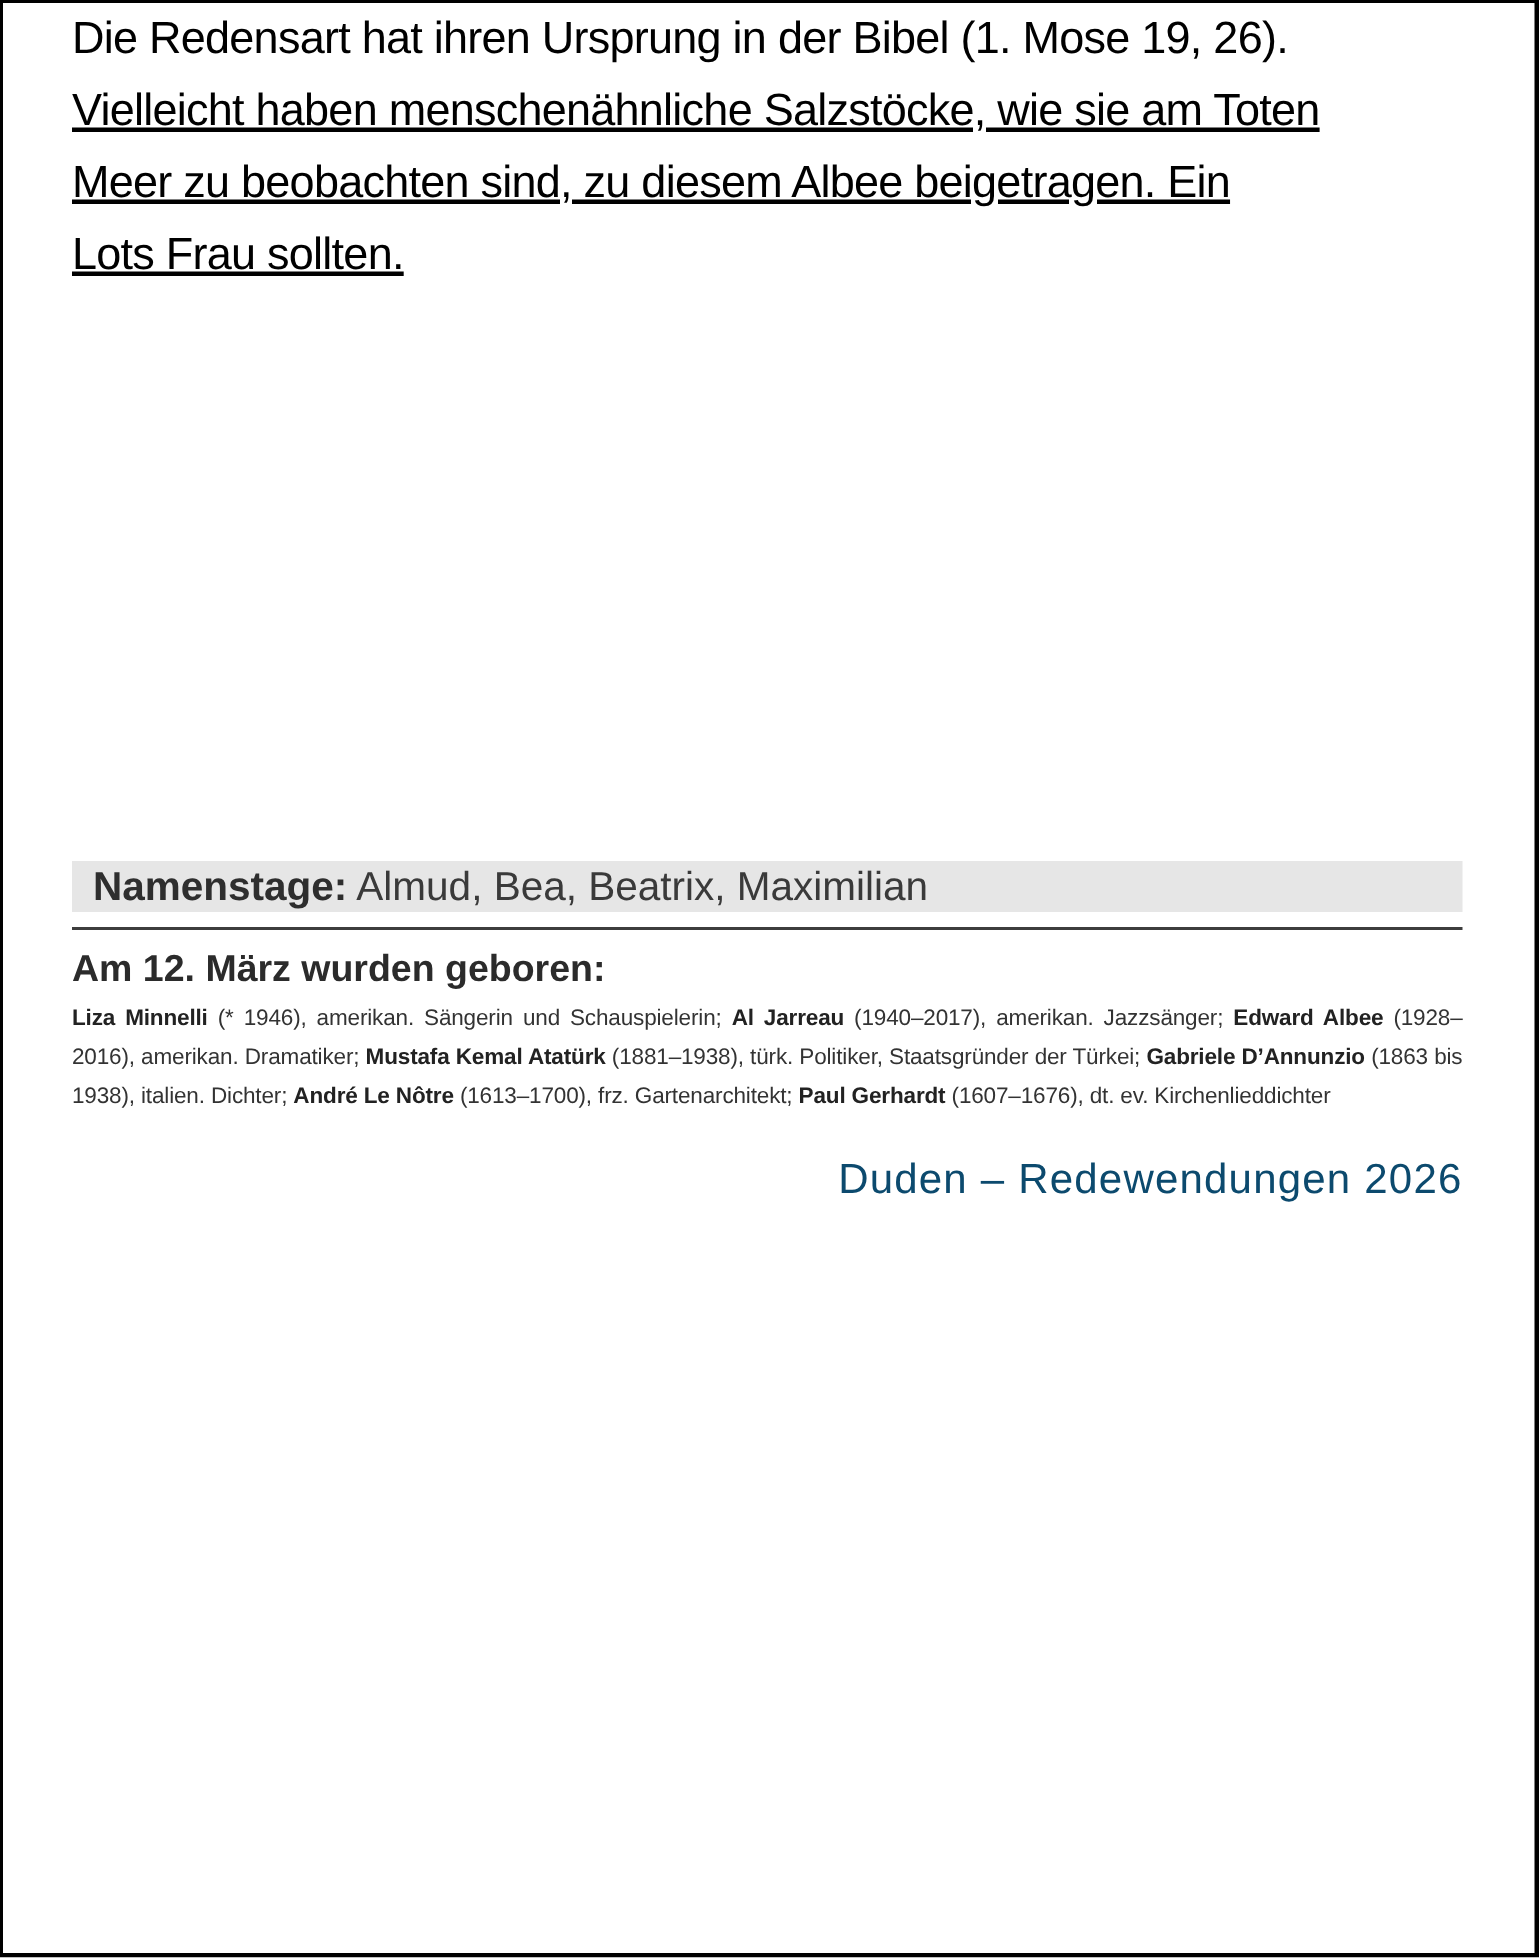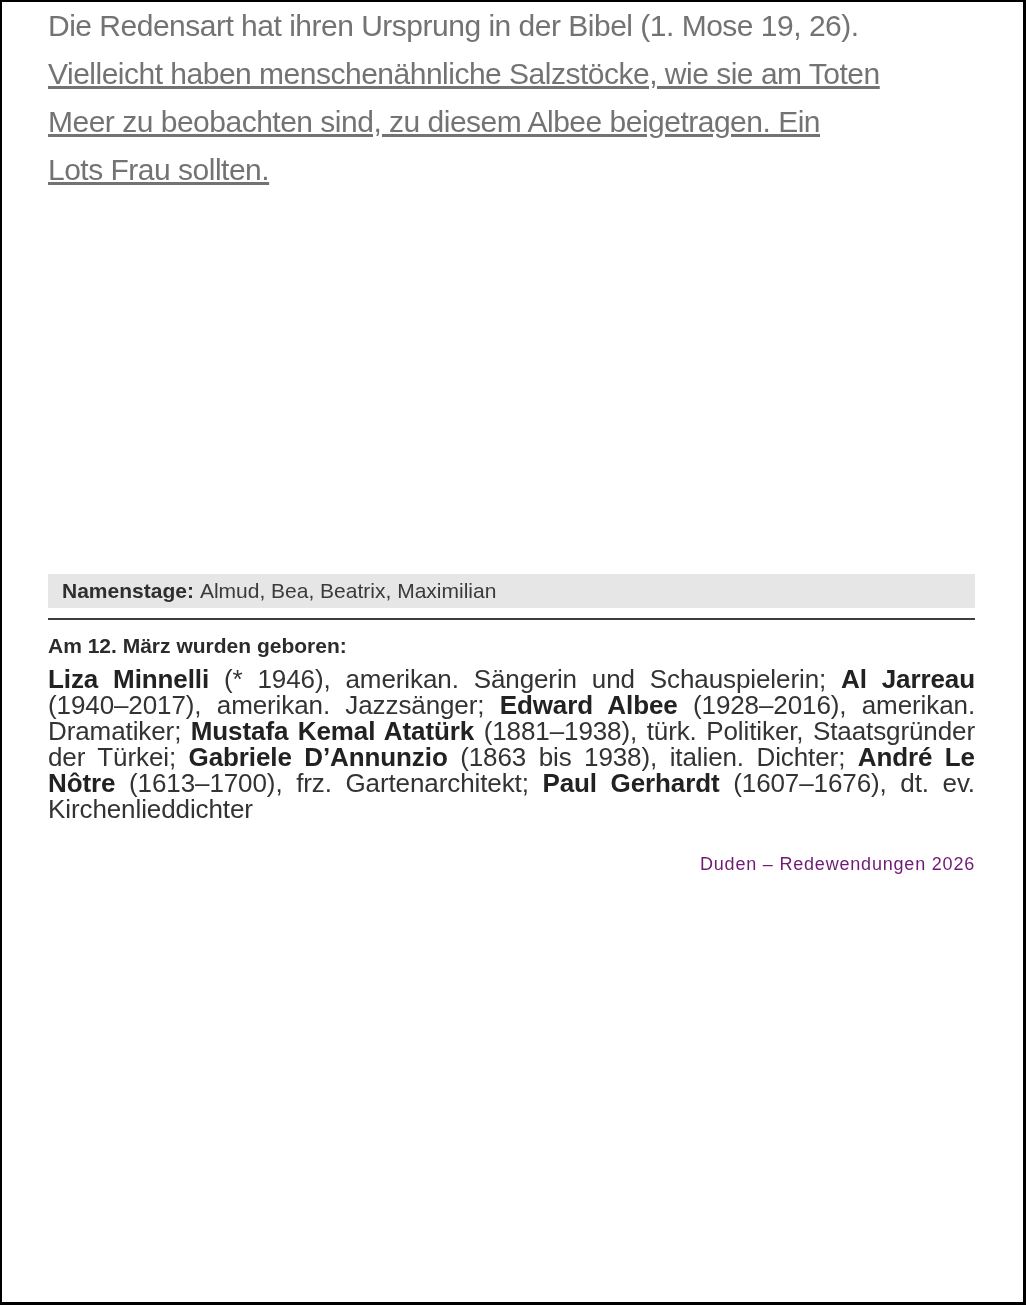--- a/index.html
+++ b/index.html
@@ -17,83 +17,83 @@
     border-width: 2px 3px 3px 2px;
     overflow: hidden;
     font-family: "Liberation Sans", sans-serif;
   }
   .inner {
     margin: 0 48px 0 46px;
   }
   
   .article p {
     margin: 0;
-    color: #737373;
+    color: #000000;
     font-size: 30px;
     font-weight: 300;
     letter-spacing: -0.5px;
   }
   .article .tline {
     display: block;
     height: 48px;
     line-height: 48px;
     white-space: nowrap;
   }
   .p1 { margin-top: 97px; }
   .p2 { margin-top: 20px; text-decoration: underline; }
 
   
   .namedays {
     margin-top: 380px;
     height: 34px;
     line-height: 34px;
     background: #e6e6e6;
     padding-left: 14px;
-    font-size: 21px;
+    font-size: 27px;
     color: #3a3a3a;
     white-space: nowrap;
   }
   .namedays .lbl {
     font-weight: bold;
     color: #2e2e2e;
     margin-right: 6px;
   }
 
   .rule {
     margin-top: 10px;
     height: 2px;
     background: #3d3d3d;
   }
 
   .born-heading {
     margin: 14px 0 4px 0;
-    font-size: 21px;
+    font-size: 25px;
     line-height: 24px;
     font-weight: bold;
     color: #2b2b2b;
   }
 
   .born-text {
     margin: 8px 0 0 0;
-    font-size: 26px;
+    font-size: 15px;
     line-height: 26px;
     color: #333333;
     text-align: justify;
     letter-spacing: -0.1px;
   }
   .born-text .b {
     font-weight: bold;
     color: #222222;
   }
 
   .footer-credit {
     margin-top: 29px;
-    font-size: 18px;
+    font-size: 28px;
     line-height: 26px;
-    color: #701a75;
+    color: #0c4a6e;
     letter-spacing: 0.8px;
     text-align: right;
   }
 </style>
 </head>
 <body>
 
 <div class="page">
   <div class="inner">
 

